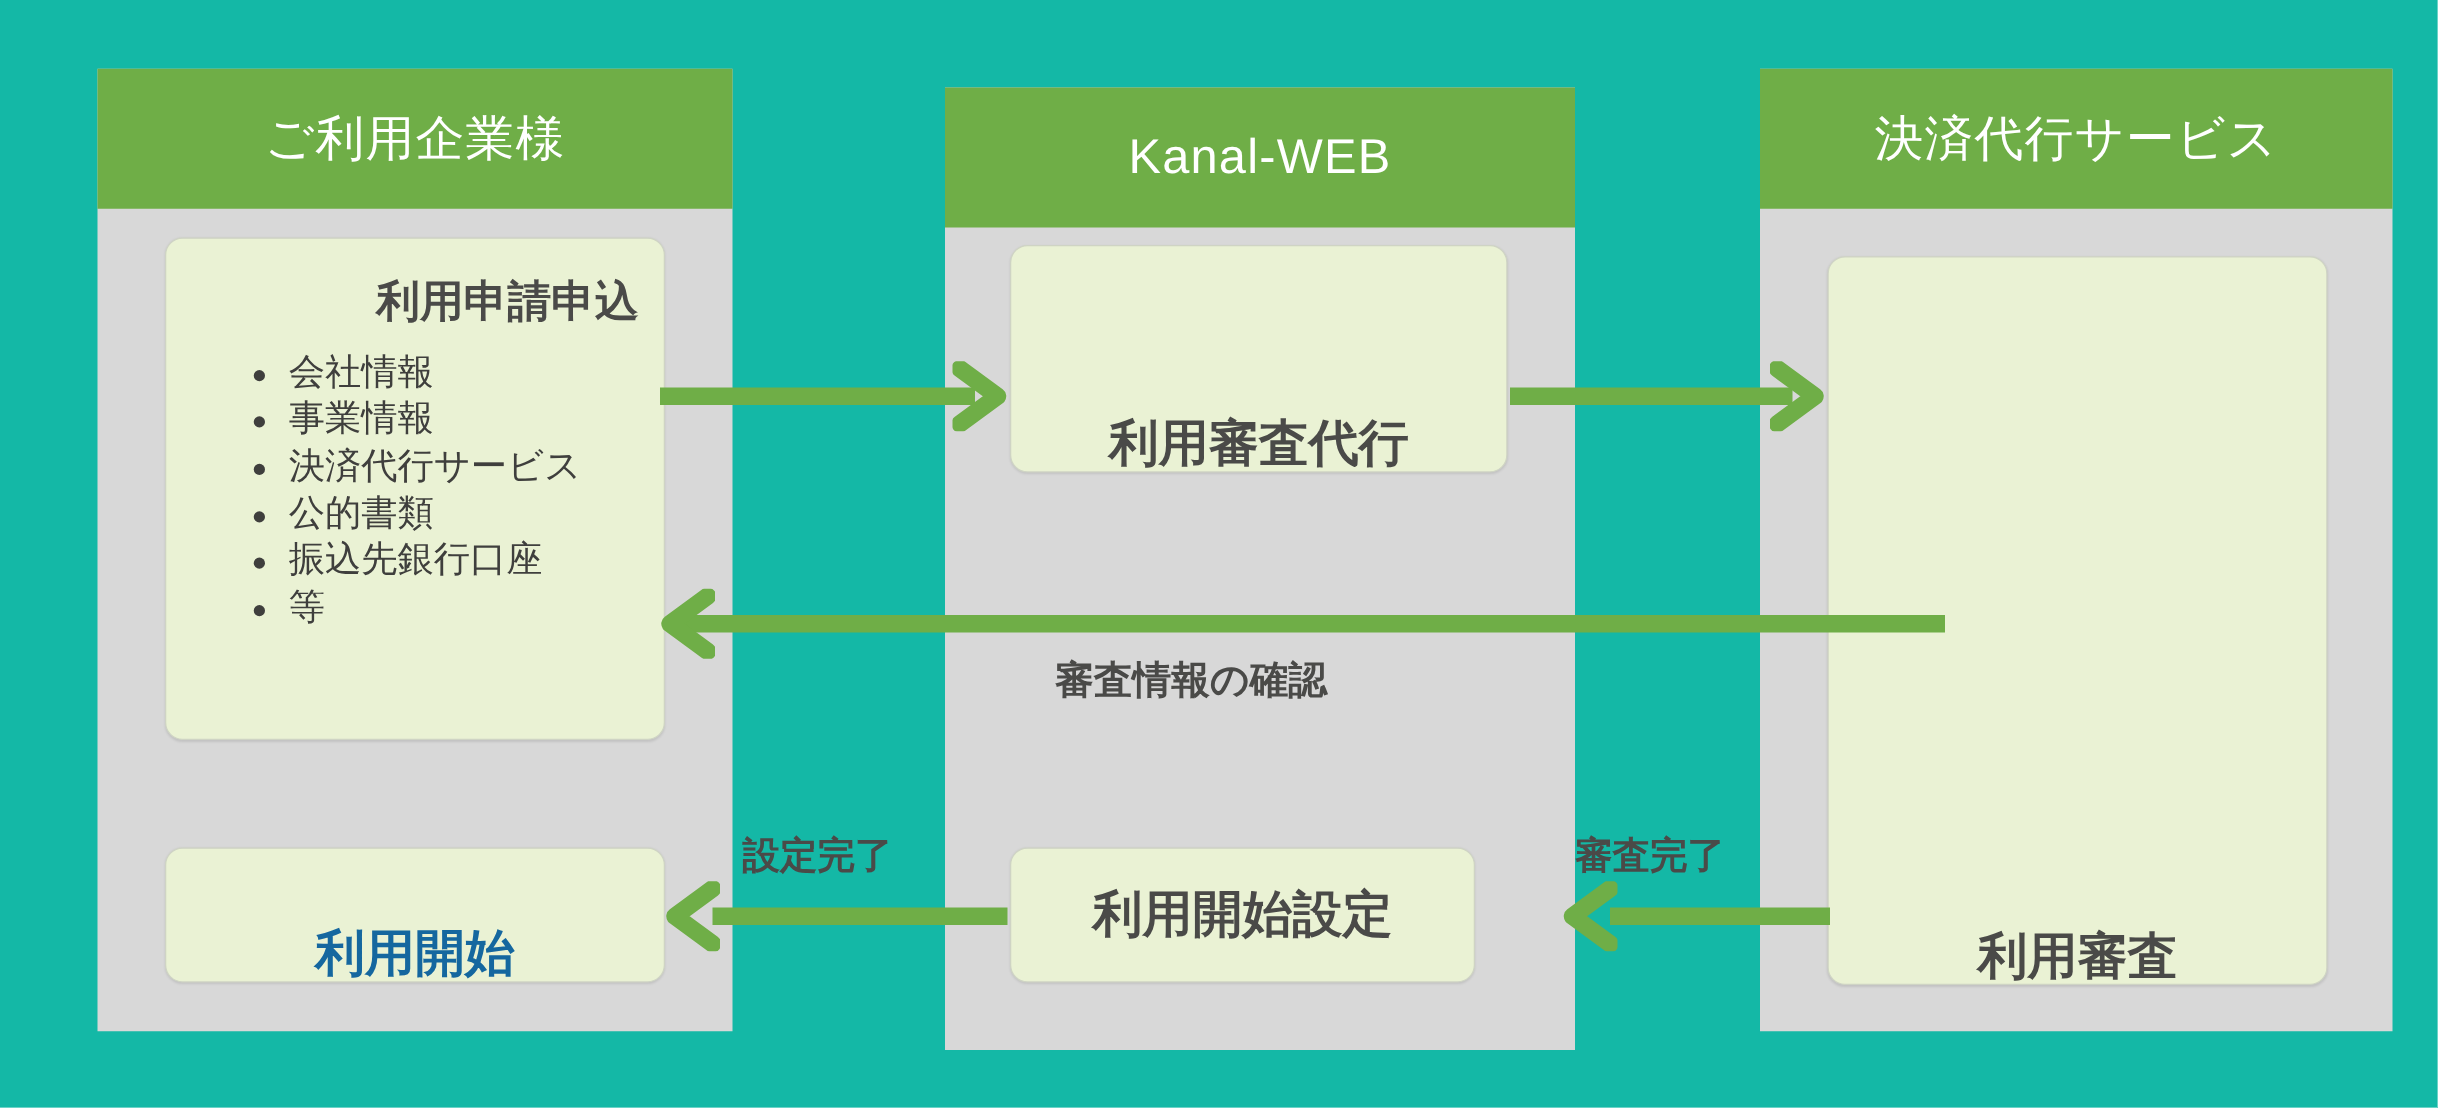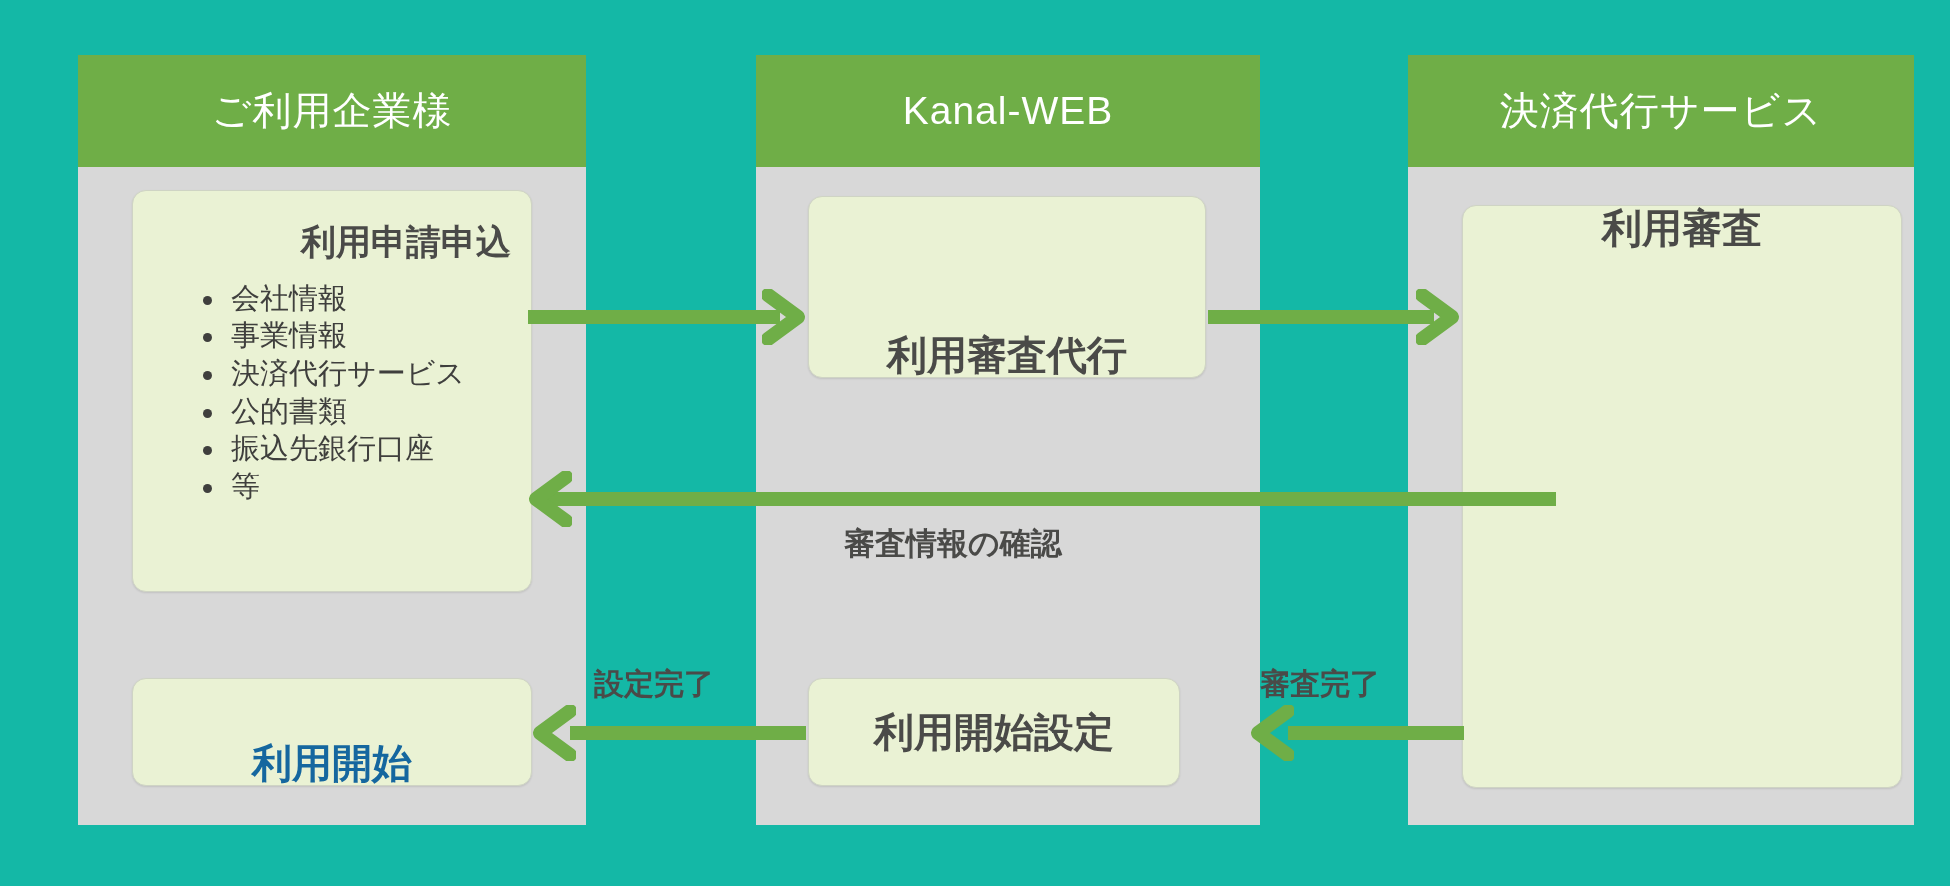--- a/index.html
+++ b/index.html
@@ -48,21 +48,21 @@
   }
   .lane-body {
     position: absolute;
     left: 0;
     top: 112px;
     width: 100%;
     bottom: 0;
   }
 
   #lane-customer { left: 78px;   width: 508px; }
-  #lane-kanal    { left: 756px;  width: 504px; }
+  #lane-kanal    { left: 756px;  width: 504px; margin-top: 15px; }
   #lane-payment  { left: 1408px; width: 506px; }
 
   
   .card {
     position: absolute;
     background: #eaf2d4;
     border: 1px solid #cfd4c4;
     border-radius: 14px;
     box-sizing: border-box;
     box-shadow: 0 1px 2px rgba(0,0,0,0.10);
@@ -147,24 +147,24 @@
     display: flex;
     align-items: center;
     justify-content: center;
   }
   #card-start-setup .card-title { font-size: 40px; }
 
   
   #card-screening {
     left: 1462px;
     top: 205px;
-    width: 440px;
+    width: 400px;
     height: 583px;
     display: flex;
-    align-items: flex-start;
+    align-items: flex-end;
     justify-content: center;
   }
   #card-screening .card-title { font-size: 40px; }
 
   
   .arrow-shaft {
     position: absolute;
     background: #6fae47;
     height: 14px;
   }

